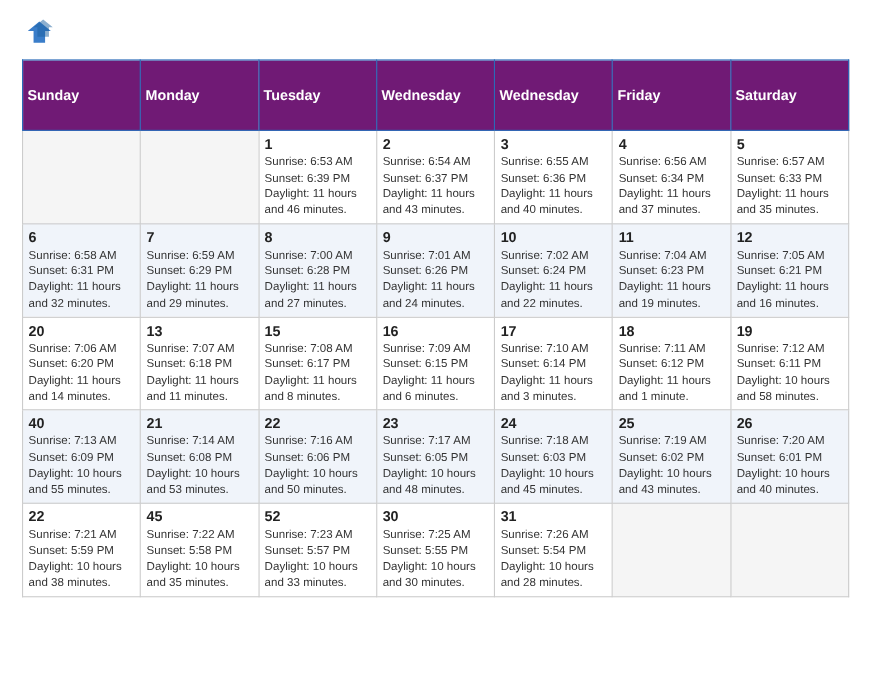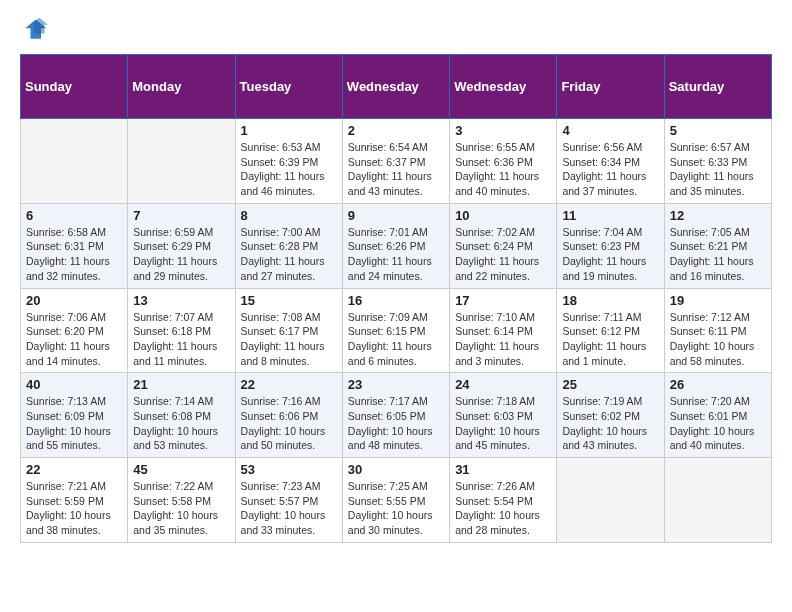--- a/index.html
+++ b/index.html
@@ -244,21 +244,21 @@
         <tr>
           <td>
             <span class="day-num">22</span>
             <div class="day-detail">Sunrise: 7:21 AM<br>Sunset: 5:59 PM<br>Daylight: 10 hours and 38 minutes.</div>
           </td>
           <td>
             <span class="day-num">45</span>
             <div class="day-detail">Sunrise: 7:22 AM<br>Sunset: 5:58 PM<br>Daylight: 10 hours and 35 minutes.</div>
           </td>
           <td>
-            <span class="day-num">53</span>
+            <span class="day-num">52</span>
             <div class="day-detail">Sunrise: 7:23 AM<br>Sunset: 5:57 PM<br>Daylight: 10 hours and 33 minutes.</div>
           </td>
           <td>
             <span class="day-num">30</span>
             <div class="day-detail">Sunrise: 7:25 AM<br>Sunset: 5:55 PM<br>Daylight: 10 hours and 30 minutes.</div>
           </td>
           <td>
             <span class="day-num">31</span>
             <div class="day-detail">Sunrise: 7:26 AM<br>Sunset: 5:54 PM<br>Daylight: 10 hours and 28 minutes.</div>
           </td>

